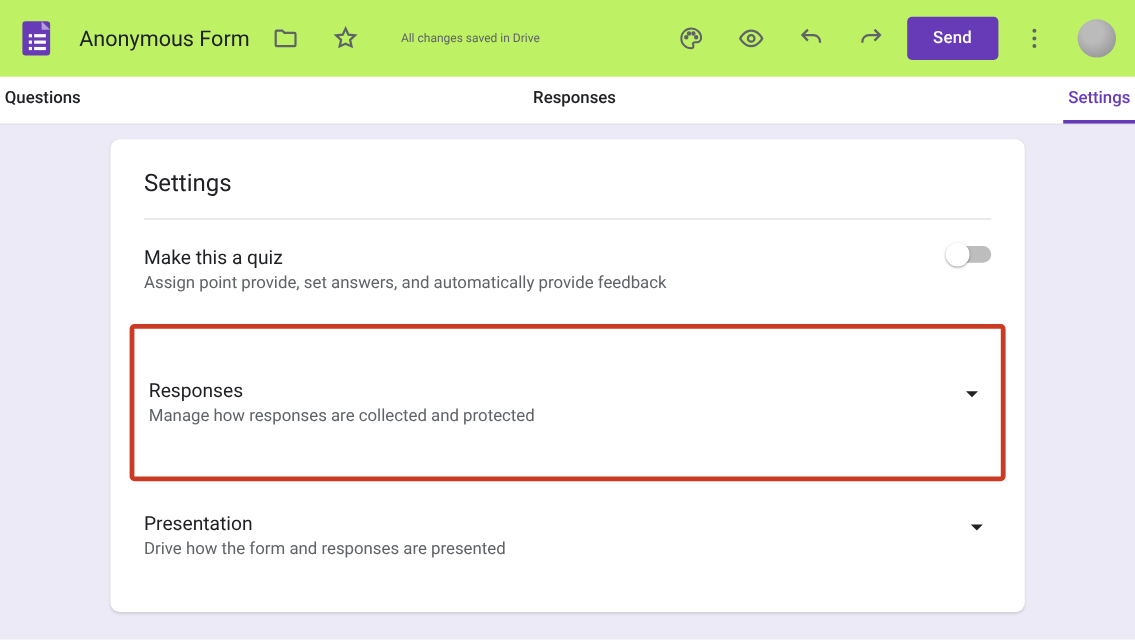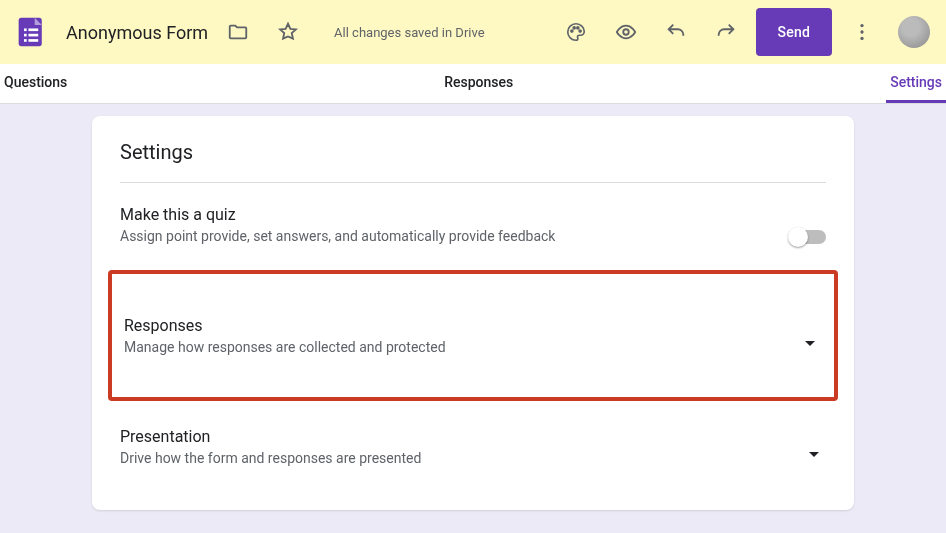--- a/index.html
+++ b/index.html
@@ -1,44 +1,44 @@
 <!DOCTYPE html>
 <html><head>
   <meta charset="utf-8">
   <style>
     * { box-sizing: border-box; margin: 0; padding: 0; font-family: "Google Sans", Roboto, Arial, sans-serif; }
     body { width: 946px; height: 533px; background: #eceaf6; overflow: hidden; }
 
     
     .header {
-      background: #fef9c3;
+      background: #bef264;
       height: 64px;
       display: flex;
       align-items: center;
       padding: 0 16px 0 12px;
       gap: 10px;
     }
     .app-icon {
       width: 40px; height: 40px;
       display:flex; align-items:center; justify-content:center;
     }
     .app-icon svg { width: 32px; height: 32px; }
     .form-title { font-size: 18px; color: #202124; margin-left: 4px; }
     .icon-btn {
       width: 40px; height: 40px;
       display: flex; align-items: center; justify-content: center;
       border: none; background: none; color: #5f6368; cursor: pointer;
       border-radius: 50%;
     }
     .icon-btn svg { width: 22px; height: 22px; }
-    .save-status { font-size: 13px; color: #5f6368; margin-left: 16px; }
+    .save-status { font-size: 10px; color: #5f6368; margin-left: 16px; }
     .spacer { flex: 1; }
     .send-btn {
       background: #673ab7; color: #fff; border: none;
-      height: 48px; padding: 0 22px; border-radius: 4px;
+      height: 36px; padding: 0 22px; border-radius: 4px;
       font-size: 14px; font-weight: 500; cursor: pointer;
       letter-spacing: 0.2px;
     }
     .avatar {
       width: 32px; height: 32px; border-radius: 50%;
       background: radial-gradient(circle at 40% 35%, #bbb 0 30%, #888 100%);
       margin-left: 6px;
     }
 
     
@@ -69,21 +69,21 @@
       padding: 24px 28px 22px 28px;
       box-shadow: 0 1px 2px rgba(60,64,67,.15);
     }
     .card-title {
       font-size: 20px; color: #202124; font-weight: 400;
       padding-bottom: 18px;
     }
     .rule { border: none; border-top: 1px solid #dadce0; }
 
     .section { padding: 22px 0; }
-    .section.with-toggle, .section.with-chevron { display:flex; align-items:flex-end; gap: 16px; }
+    .section.with-toggle, .section.with-chevron { display:flex; align-items:flex-start; gap: 16px; }
     .section .body { flex: 1; }
     .section-title { font-size: 16px; color: #202124; font-weight: 400; }
     .section-desc { font-size: 14px; color: #5f6368; margin-top: 4px; }
 
     
     .toggle {
       position: relative; width: 36px; height: 14px;
       background: #bdbdbd; border-radius: 8px; cursor: pointer;
     }
     .toggle .knob {

